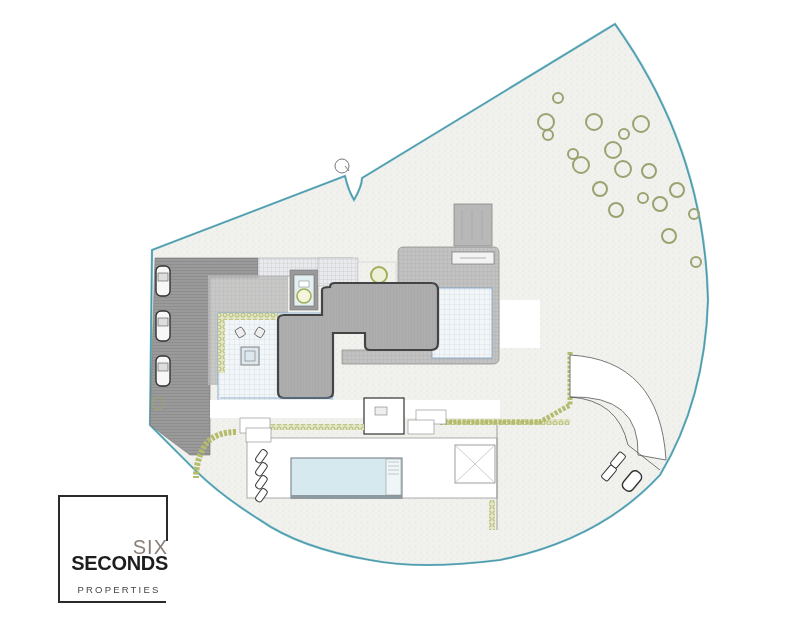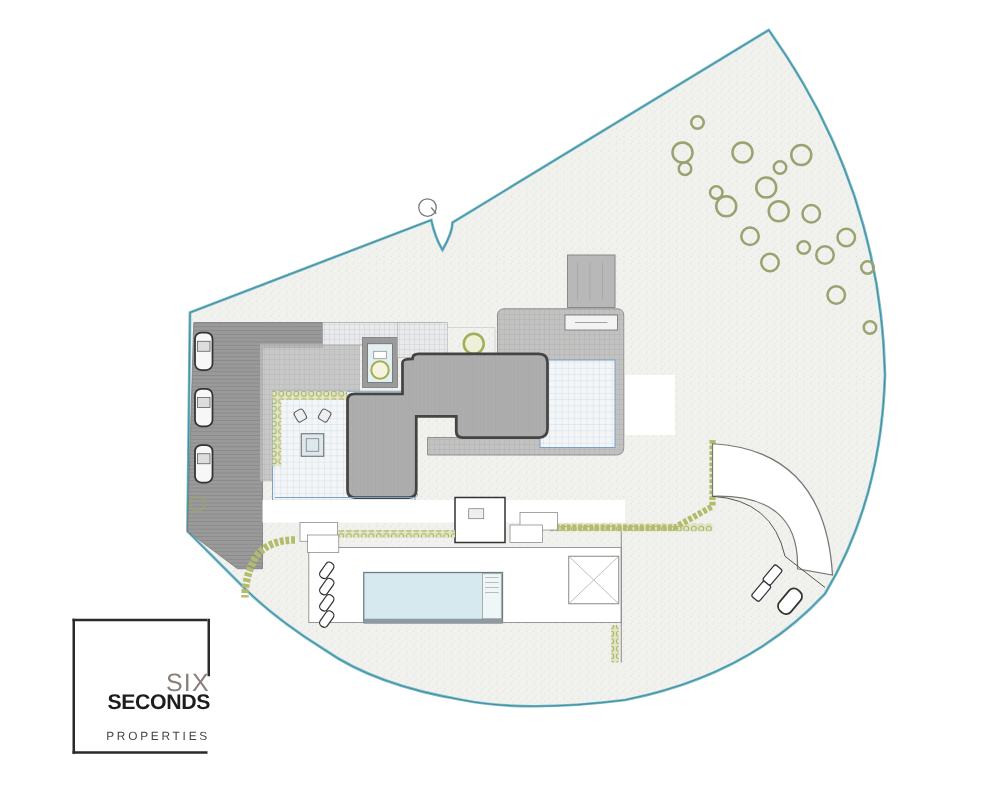--- a/index.html
+++ b/index.html
@@ -12,24 +12,24 @@
   }
   .logo-box::after {
     content: ""; position: absolute; right: -2px; top: -2px; width: 2px; height: 46px; background: #2a2a2a;
   }
   .logo-six {
     position: absolute; left: 128px; top: 536px; width: 40px; text-align: right;
     font-size: 20px; letter-spacing: 1px; color: #8a7f78; font-weight: normal;
   }
   .logo-seconds {
     position: absolute; left: 70px; top: 552px; width: 98px; text-align: right;
-    font-size: 17px; font-weight: bold; color: #1d1d1d; letter-spacing: -0.3px;
+    font-size: 20px; font-weight: bold; color: #1d1d1d; letter-spacing: -0.3px;
   }
   .logo-properties {
-    position: absolute; left: 70px; top: 584px; width: 98px; text-align: right;
+    position: absolute; left: 70px; top: 584px; width: 98px; text-align: center;
     font-size: 9.5px; letter-spacing: 2.2px; color: #444;
   }
 </style>
 </head>
 <body>
 
 <svg id="plan" viewBox="0 0 800 640" xmlns="http://www.w3.org/2000/svg">
   <defs>
     <pattern id="speckle" width="6" height="6" patternUnits="userSpaceOnUse">
       <rect width="6" height="6" fill="#f1f2ee"></rect>

